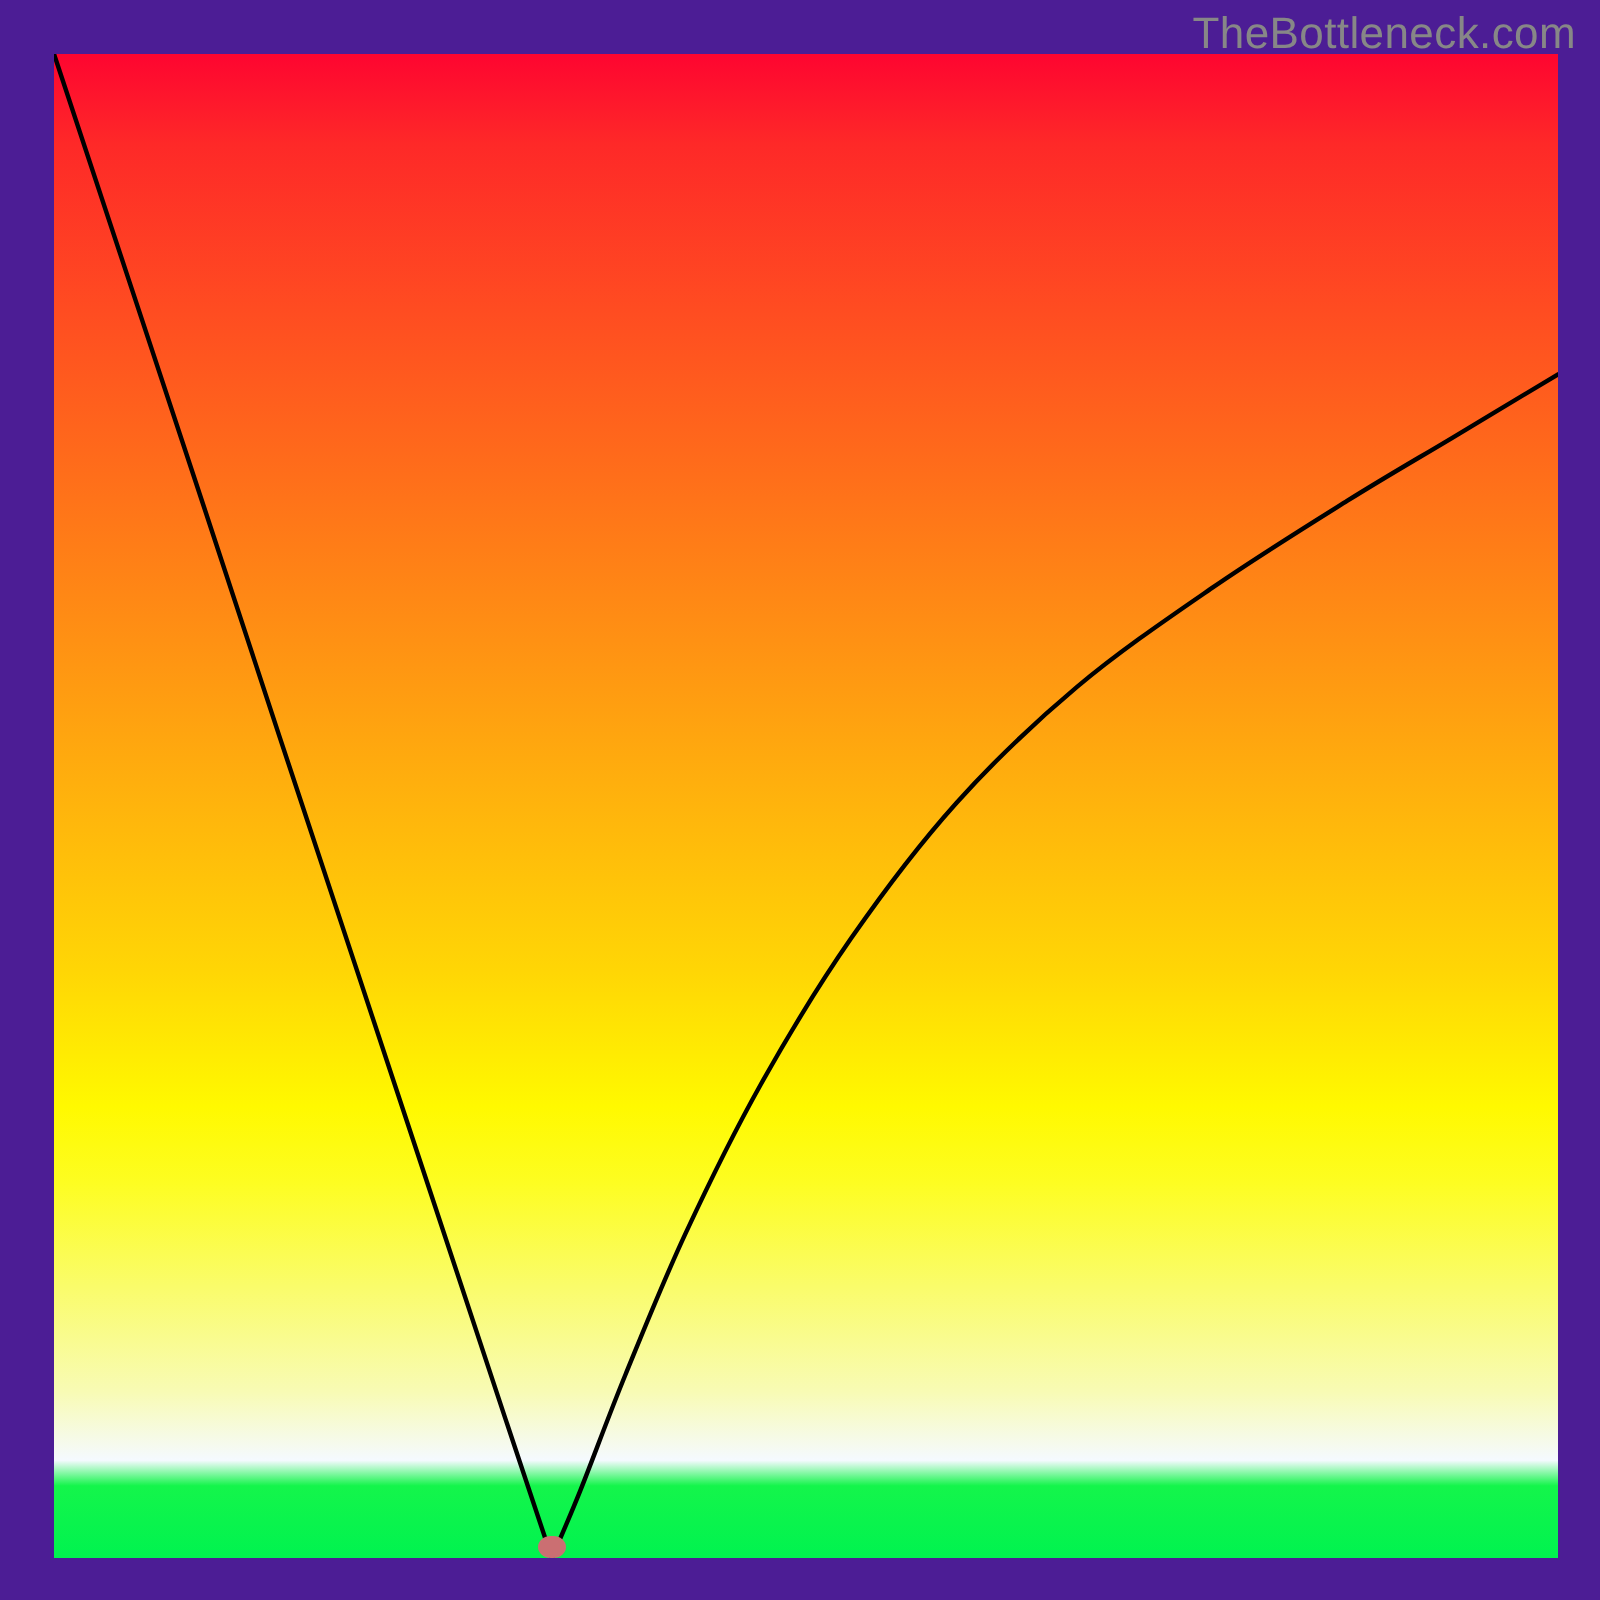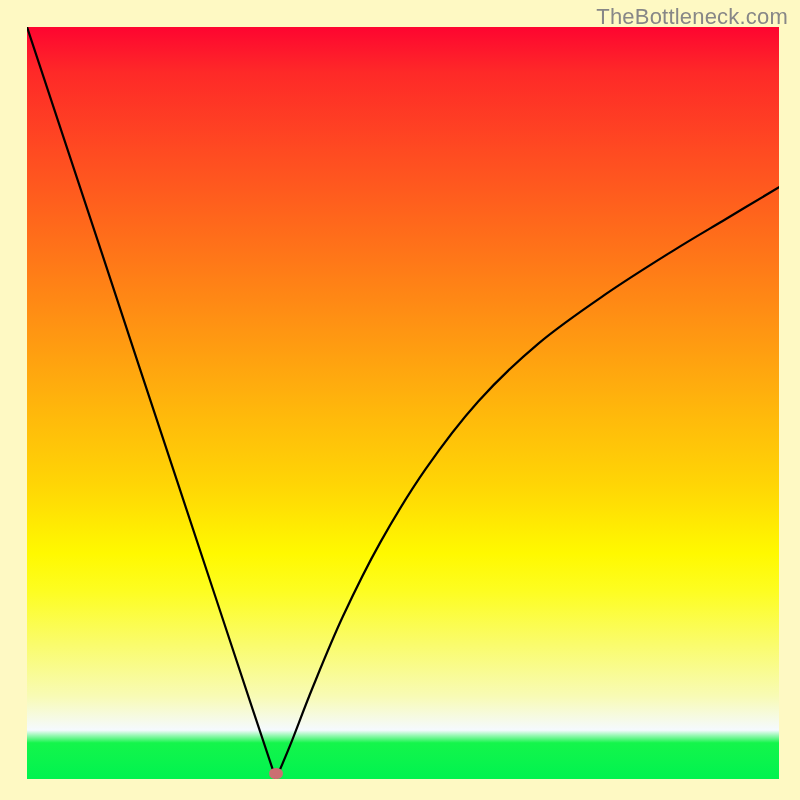--- a/index.html
+++ b/index.html
@@ -7,21 +7,21 @@
     padding: 0;
     width: 800px;
     height: 800px;
     overflow: hidden;
     background: #ffffff;
   }
   .frame {
     position: relative;
     width: 800px;
     height: 800px;
-    background: #fef9c3;
+    background: #4c1d95;
   }
   .bg-gradient {
     position: absolute;
     left: 27px;
     top: 27px;
     width: 752px;
     height: 752px;
     background: linear-gradient(to bottom,
       #fe0530 0%,
       #fe2928 6%,

